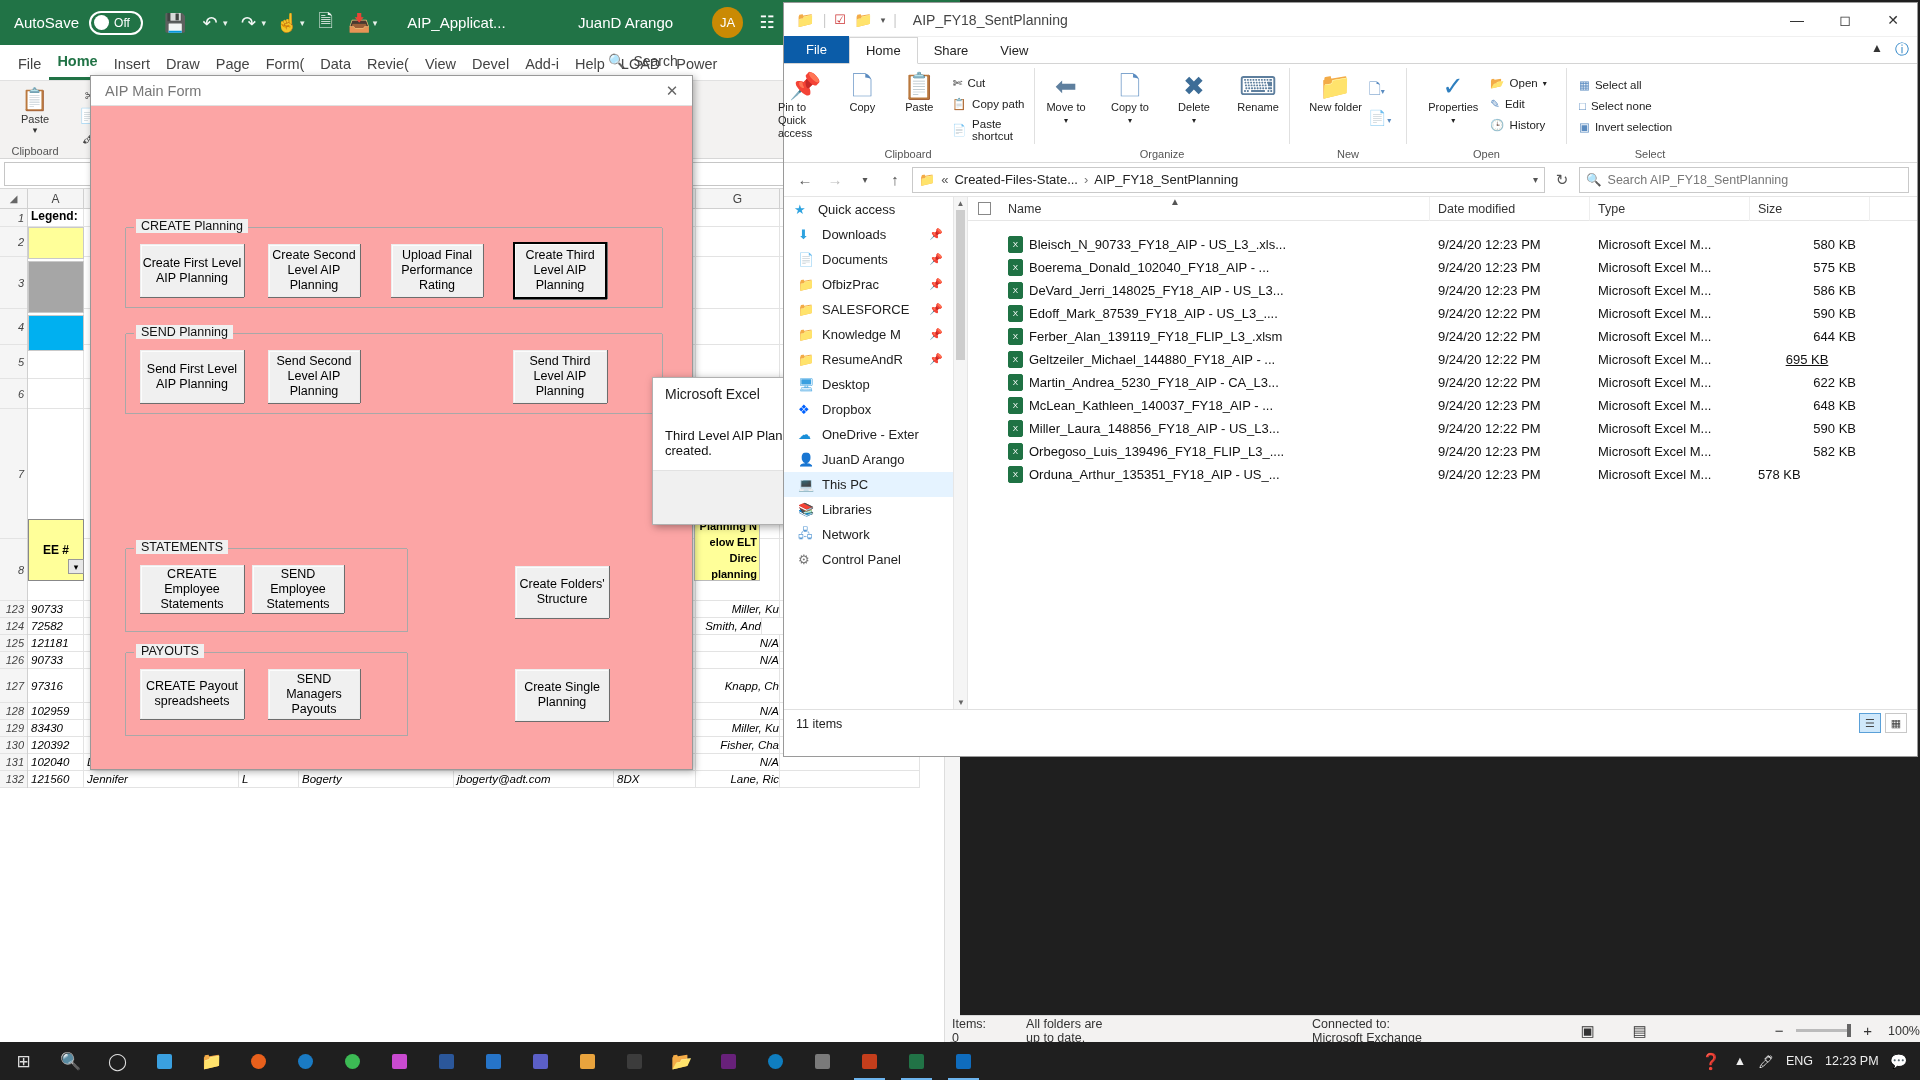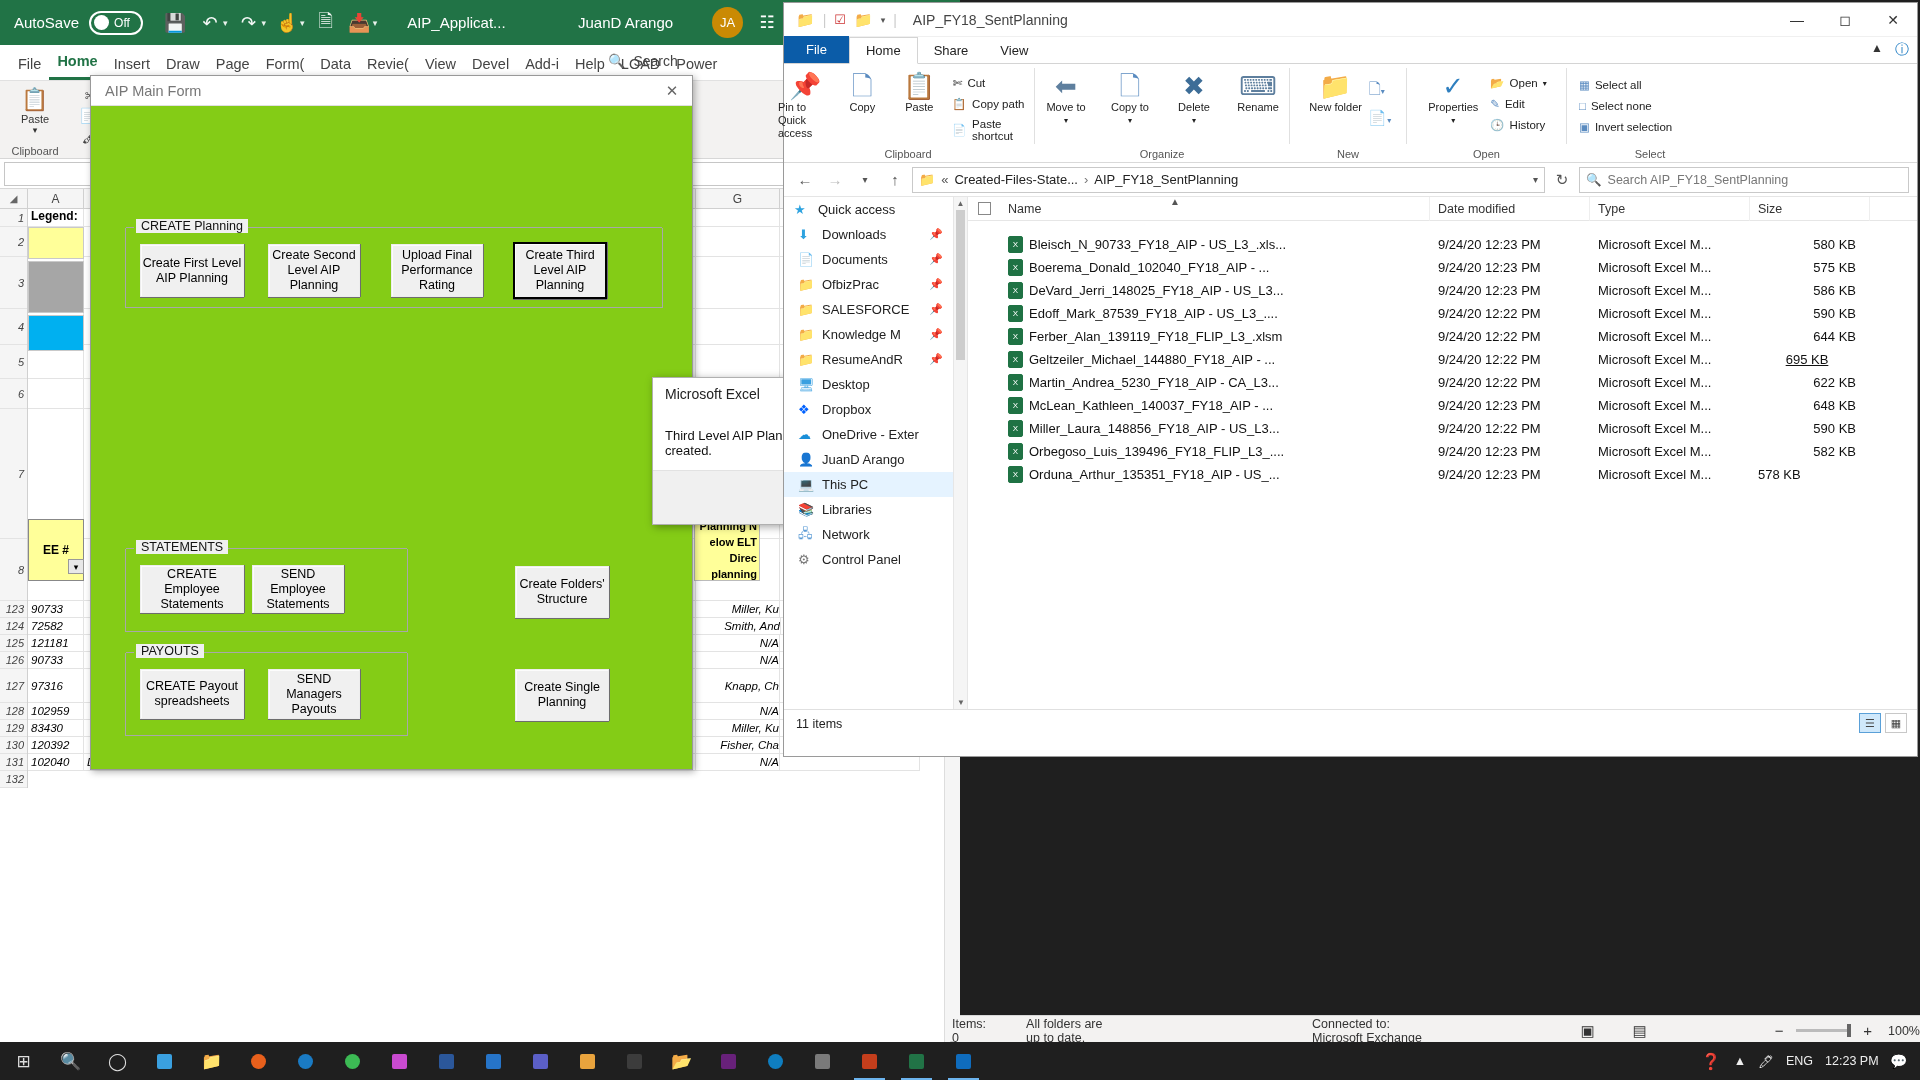--- a/index.html
+++ b/index.html
@@ -72,21 +72,21 @@
   .row-body{display:flex;}
   .row-head{width:28px;background:#f5f5f5;border-right:1px solid #d0d0d0;}
   .rhcell{height:17px;border-bottom:1px solid #e3e3e3;font-size:11px;color:#444;text-align:right;padding-right:3px;font-style:italic;}
   .cells{flex:1;position:relative;}
   .grow{display:flex;height:17px;}
   .gcell{border-right:1px solid #e3e3e3;border-bottom:1px solid #e3e3e3;font-size:11.5px;padding-left:3px;overflow:hidden;white-space:nowrap;font-style:italic;}
 
   
   #aip-form {
     position:absolute; left:90px; top:75px; width:603px; height:695px;
-    background:#84cc16; border:1px solid #999; box-shadow:2px 2px 7px rgba(0,0,0,.3);
+    background:#fca5a5; border:1px solid #999; box-shadow:2px 2px 7px rgba(0,0,0,.3);
   }
   .form-title-bar{height:30px;background:#fff;border-bottom:1px solid #e0e0e0;display:flex;align-items:center;padding-left:14px;}
   .form-title{font-size:14.5px;color:#777;}
   .form-close{position:absolute;right:8px;top:4px;width:24px;height:22px;display:flex;align-items:center;justify-content:center;color:#666;font-size:15px;}
   .fieldset{position:absolute;border:1px solid #a8a8a8;border-top:none;}
   .fieldset .legend{position:absolute;top:-9px;left:10px;background:#f0f0f0;padding:0 5px;font-size:12.5px;color:#111;}
   .fs-topline-l{position:absolute;top:-1px;left:0;width:8px;height:1px;background:#a8a8a8;}
   .fs-topline-r{position:absolute;top:-1px;right:0;background:#a8a8a8;height:1px;}
   .vbtn{
     position:absolute;background:#f0f0f0;border:1px solid #ededed;
@@ -360,21 +360,21 @@
             <div class="gcell" style="width: 84px; line-height: 17px; text-align: right;">Miller, Ku</div>
             <div class="gcell" style="width: 140px; line-height: 17px;"></div>
           </div>
           <div class="grow" style="height: 17px;">
             <div class="gcell" style="width: 56px; line-height: 17px;">72582</div>
             <div class="gcell" style="width: 155px; line-height: 17px;"></div>
             <div class="gcell" style="width: 60px; line-height: 17px;"></div>
             <div class="gcell" style="width: 155px; line-height: 17px;"></div>
             <div class="gcell" style="width: 160px; line-height: 17px;"></div>
             <div class="gcell" style="width: 82px; line-height: 17px;"></div>
-            <div class="gcell" style="width: 85px; line-height: 17px; text-align: right;">Smith, And</div>
+            <div class="gcell" style="width: 66px; line-height: 17px; text-align: right;">Smith, And</div>
             <div class="gcell" style="width: 140px; line-height: 17px;"></div>
           </div>
           <div class="grow" style="height: 17px;">
             <div class="gcell" style="width: 56px; line-height: 17px;">121181</div>
             <div class="gcell" style="width: 155px; line-height: 17px;"></div>
             <div class="gcell" style="width: 60px; line-height: 17px;"></div>
             <div class="gcell" style="width: 155px; line-height: 17px;"></div>
             <div class="gcell" style="width: 160px; line-height: 17px;"></div>
             <div class="gcell" style="width: 82px; line-height: 17px;"></div>
             <div class="gcell" style="width: 84px; line-height: 17px; text-align: right;">N/A</div>
@@ -433,20 +433,30 @@
           <div class="grow" style="height: 17px;">
             <div class="gcell" style="width: 56px; line-height: 17px;">102040</div>
             <div class="gcell" style="width: 155px; line-height: 17px;">Donald</div>
             <div class="gcell" style="width: 60px; line-height: 17px;">A</div>
             <div class="gcell" style="width: 155px; line-height: 17px;">Boerema</div>
             <div class="gcell" style="width: 160px; line-height: 17px;">dboerema@adt.com</div>
             <div class="gcell" style="width: 82px; line-height: 17px;">8DX</div>
             <div class="gcell" style="width: 84px; line-height: 17px; text-align: right;">N/A</div>
             <div class="gcell" style="width: 140px; line-height: 17px;"></div>
           </div>
+          <div class="grow" style="height: 17px;">
+            <div class="gcell" style="width: 56px; line-height: 17px;">121560</div>
+            <div class="gcell" style="width: 155px; line-height: 17px;">Jennifer</div>
+            <div class="gcell" style="width: 60px; line-height: 17px;">L</div>
+            <div class="gcell" style="width: 155px; line-height: 17px;">Bogerty</div>
+            <div class="gcell" style="width: 160px; line-height: 17px;">jbogerty@adt.com</div>
+            <div class="gcell" style="width: 82px; line-height: 17px;">8DX</div>
+            <div class="gcell" style="width: 84px; line-height: 17px; text-align: right;">Lane, Ric</div>
+            <div class="gcell" style="width: 140px; line-height: 17px;"></div>
+          </div>
         </div>
     </div>
 
     <div style="position:absolute;left:28px;top:20px;width:56px;height:17px;font-size:12px;font-weight:bold;padding-left:3px;">Legend:</div>
     <div style="position:absolute;left:28px;top:38px;width:56px;height:32px;background:#ffff99;border:1px solid #c9c9c9;"></div>
     <div style="position:absolute;left:28px;top:72px;width:56px;height:52px;background:#a6a6a6;border:1px solid #c9c9c9;"></div>
     <div style="position:absolute;left:28px;top:126px;width:56px;height:36px;background:#00b0f0;border:1px solid #c9c9c9;"></div>
     <div style="position:absolute;left:28px;top:330px;width:56px;height:62px;background:#ffff99;border:1px solid #888;display:flex;align-items:center;justify-content:center;font-weight:bold;font-size:12px;">EE #</div>
     <div style="position:absolute;left:68px;top:370px;width:16px;height:15px;background:#e8e8e8;border:1px solid #999;display:flex;align-items:center;justify-content:center;font-size:9px;">▾</div>
 
@@ -474,20 +484,28 @@
   <div class="fieldset" style="left:34px;top:152px;width:538px;height:80px;">
     <span class="fs-topline-l"></span>
     <span class="fs-topline-r" style="width:425px;"></span>
     <span class="legend">CREATE Planning</span>
     <div class="vbtn" style="left:14px;top:16px;width:104px;height:53px;">Create First Level AIP  Planning</div>
     <div class="vbtn" style="left:142px;top:16px;width:92px;height:53px;">Create Second Level AIP Planning</div>
     <div class="vbtn" style="left:265px;top:16px;width:92px;height:53px;">Upload Final Performance Rating</div>
     <div class="vbtn focused" style="left:387px;top:14px;width:94px;height:57px;">Create Third Level AIP Planning</div>
   </div>
 
+  <div class="fieldset" style="left:34px;top:258px;width:538px;height:80px;">
+    <span class="fs-topline-l"></span>
+    <span class="fs-topline-r" style="width:440px;"></span>
+    <span class="legend">SEND Planning</span>
+    <div class="vbtn" style="left:14px;top:16px;width:104px;height:53px;">Send First Level AIP  Planning</div>
+    <div class="vbtn" style="left:142px;top:16px;width:92px;height:53px;">Send Second Level AIP Planning</div>
+    <div class="vbtn" style="left:387px;top:16px;width:94px;height:53px;">Send Third Level AIP  Planning</div>
+  </div>
 
 
   <div class="fieldset" style="left:34px;top:473px;width:283px;height:83px;">
     <span class="fs-topline-l"></span>
     <span class="fs-topline-r" style="width:186px;"></span>
     <span class="legend">STATEMENTS</span>
     <div class="vbtn" style="left:14px;top:16px;width:104px;height:48px;">CREATE Employee Statements</div>
     <div class="vbtn" style="left:126px;top:16px;width:92px;height:48px;">SEND Employee Statements</div>
   </div>
   <div class="vbtn" style="left:424px;top:490px;width:94px;height:52px;">Create Folders' Structure</div>

